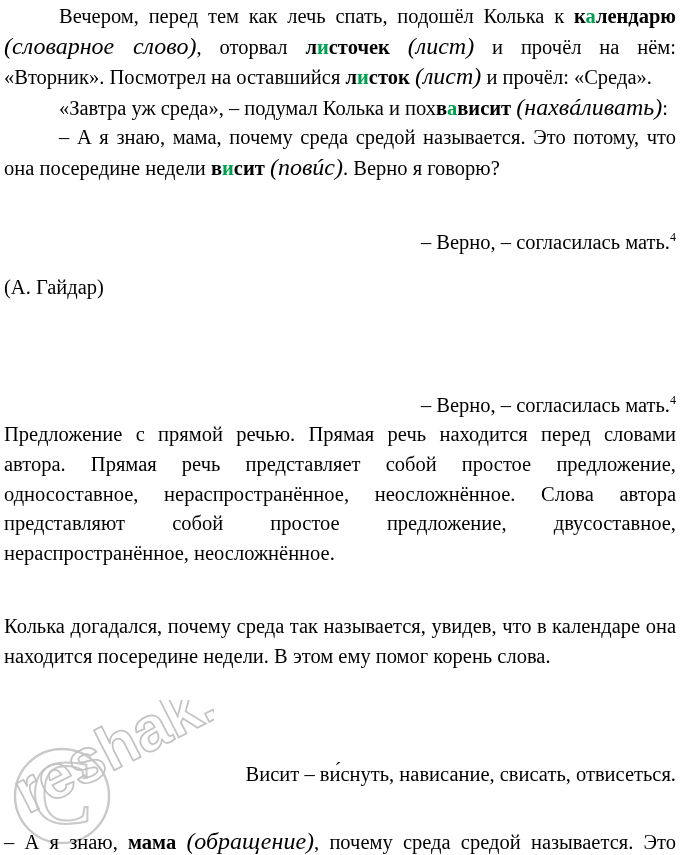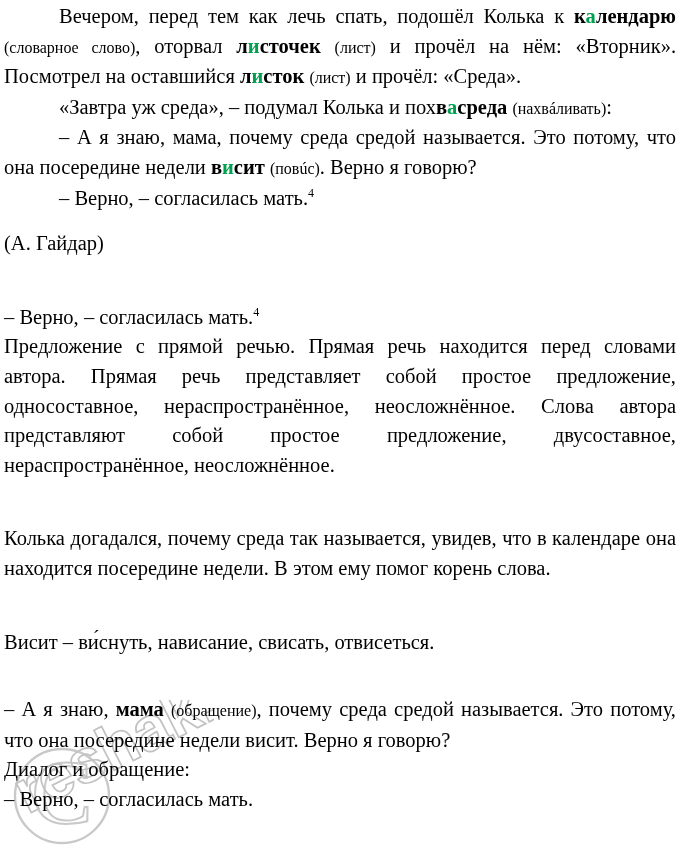--- a/index.html
+++ b/index.html
@@ -43,35 +43,35 @@
     margin: 0;
     text-align: justify;
     text-justify: inter-word;
     font-size: 20.5px;
     line-height: 29.6px;
     -webkit-hyphens: none;
     hyphens: none;
   }
   p.indent { text-indent: 55px; }
   p.noindent { text-indent: 0; }
-  p.lastline-left { text-align: left; }
+  p.lastline-left { text-align: right; margin-top: 44px; }
   p.attribution {
     text-align: left;
     text-indent: 0;
   }
 
   .blk-excerpt { padding-top: 2px; }
   .gap-attrib { height: 16px; }
   .gap-xl { height: 44px; }
   .gap-l  { height: 38px; }
 
   
   .g  { color: #00a050; }          
   .b  { font-weight: bold; }
-  .it { font-size: 16px; margin-top: 19px; }
+  .it { font-style: italic; font-size: 24px; margin-top: 19px; }
   sup {
     font-size: 12px;
     vertical-align: super;
     line-height: 0;
   }
   .u { text-underline-offset: 2px; }
 </style>
 </head>
 <body>
 
@@ -84,21 +84,21 @@
       <g transform="rotate(-27 110 62)">
         <text x="18" y="74" font-family="'Liberation Sans', sans-serif" font-size="62" font-weight="bold" fill="none" stroke="#c2c2c2" stroke-width="1.7">reshak.ru</text>
       </g>
     </svg>
   </div>
 
   <div class="content">
 
     <div class="blk-excerpt">
       <p class="indent"><span>Вечером, перед тем как лечь спать, подошёл Колька к </span><span class="b">к</span><span class="b g">а</span><span class="b">лендарю</span><span> </span><span class="it">(словарное слово)</span><span>, оторвал </span><span class="b">л</span><span class="b g">и</span><span class="b">сточек</span><span> </span><span class="it">(лист)</span><span> и прочёл на нём: «Вторник». Посмотрел на оставшийся </span><span class="b">л</span><span class="b g">и</span><span class="b">сток</span><span> </span><span class="it">(лист)</span><span> и прочёл: «Среда».</span></p>
-      <p class="indent"><span>«Завтра уж среда», – подумал Колька и пох</span><span class="b">в</span><span class="b g">а</span><span class="b">среда</span><span> </span><span class="it">(нахвáливать)</span><span>:</span></p>
+      <p class="indent"><span>«Завтра уж среда», – подумал Колька и пох</span><span class="b">в</span><span class="b g">а</span><span class="b">висит</span><span> </span><span class="it">(нахвáливать)</span><span>:</span></p>
       <p class="indent"><span>– А я знаю, мама, почему среда средой называется. Это потому, что она посередине недели </span><span class="b">в</span><span class="b g">и</span><span class="b">сит</span><span> </span><span class="it">(повúс)</span><span>. Верно я говорю?</span></p>
       <p class="indent lastline-left"><span>– Верно, – согласилась мать.</span><sup>4</sup></p>
       <div class="gap-attrib"></div>
       <p class="attribution">(А. Гайдар)</p>
     </div>
 
     <div class="gap-xl"></div>
 
     <div>
       <p class="noindent lastline-left"><span>– </span><span class="u">Верно,</span><span> – </span><span class="u">согласилась</span><span> </span><span class="u">мать.</span><sup>4</sup></p>

